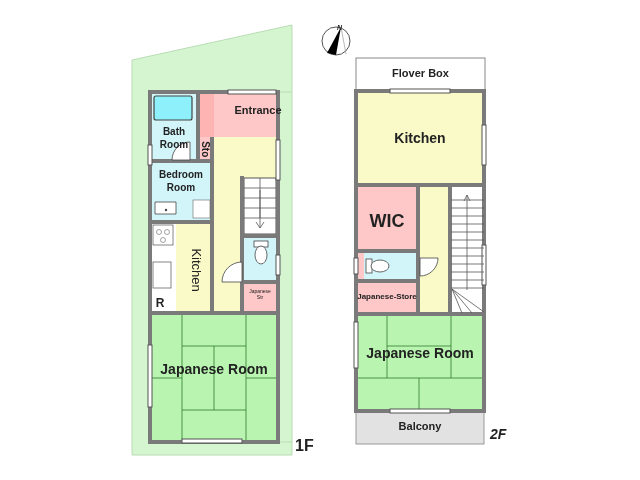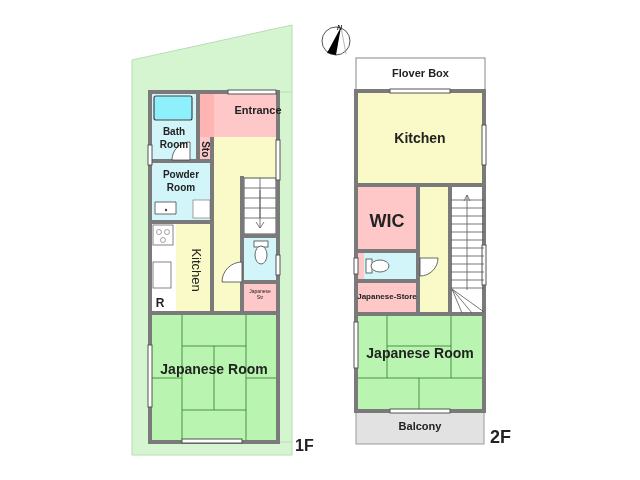--- a/index.html
+++ b/index.html
@@ -175,21 +175,21 @@
   <path d="M420,276 A18,18 0 0 0 438,258 L420,258 Z" fill="#fff" stroke="#444" stroke-width="0.8"></path>
 </svg>
 
 <div class="lbl" style="left:214px;top:104px;width:74px;font-size:11px;margin-left:7px;">Entrance</div>
 <div class="lbl" style="left:150px;top:126px;width:48px;font-size:10px;">
   <div>Bath</div>
   <div>Room</div>
 </div>
 <div class="lbl" style="left:196px;top:143px;width:18px;font-size:10px;transform:rotate(90deg);">Sto</div>
 <div class="lbl" style="left:150px;top:169px;width:62px;font-size:10px;">
-  <div>Powder</div>
+  <div>Bedroom</div>
   <div>Room</div>
 </div>
 <div class="lbl" style="left:166px;top:262px;width:60px;font-size:13px;font-weight:normal;transform:rotate(90deg);">Kitchen</div>
 <div class="lbl" style="left:152px;top:296px;width:16px;font-size:12px;">R</div>
 <div class="lbl" style="left:244px;top:288px;width:32px;font-size:5px;font-weight:normal;">
   <div>Japanese</div>
   <div>Str</div>
 </div>
 <div class="lbl" style="left:150px;top:360px;width:128px;font-size:14px;line-height:19px;">
   <div>Japanese Room</div>
@@ -199,13 +199,13 @@
 <div class="lbl" style="left:337px;top:24px;font-size:7px;font-style:italic;">N</div>
 
 <div class="lbl" style="left:356px;top:67px;width:129px;font-size:11px;">Flover Box</div>
 <div class="lbl" style="left:356px;top:130px;width:128px;font-size:14px;">Kitchen</div>
 <div class="lbl" style="left:356px;top:210px;width:62px;font-size:18px;">WIC</div>
 <div class="lbl" style="left:350px;top:292px;width:74px;font-size:8px;text-align:center;">Japanese-Store</div>
 <div class="lbl" style="left:356px;top:344px;width:128px;font-size:14px;line-height:19px;">
   <div>Japanese Room</div>
 </div>
 <div class="lbl" style="left:356px;top:420px;width:128px;font-size:11px;">Balcony</div>
-<div class="lbl" style="left:490px;top:426px;font-size:18px;">2F</div>
+<div class="lbl" style="left:490px;top:426px;font-size:14px;font-style:italic;">2F</div>
 
 </body></html>

